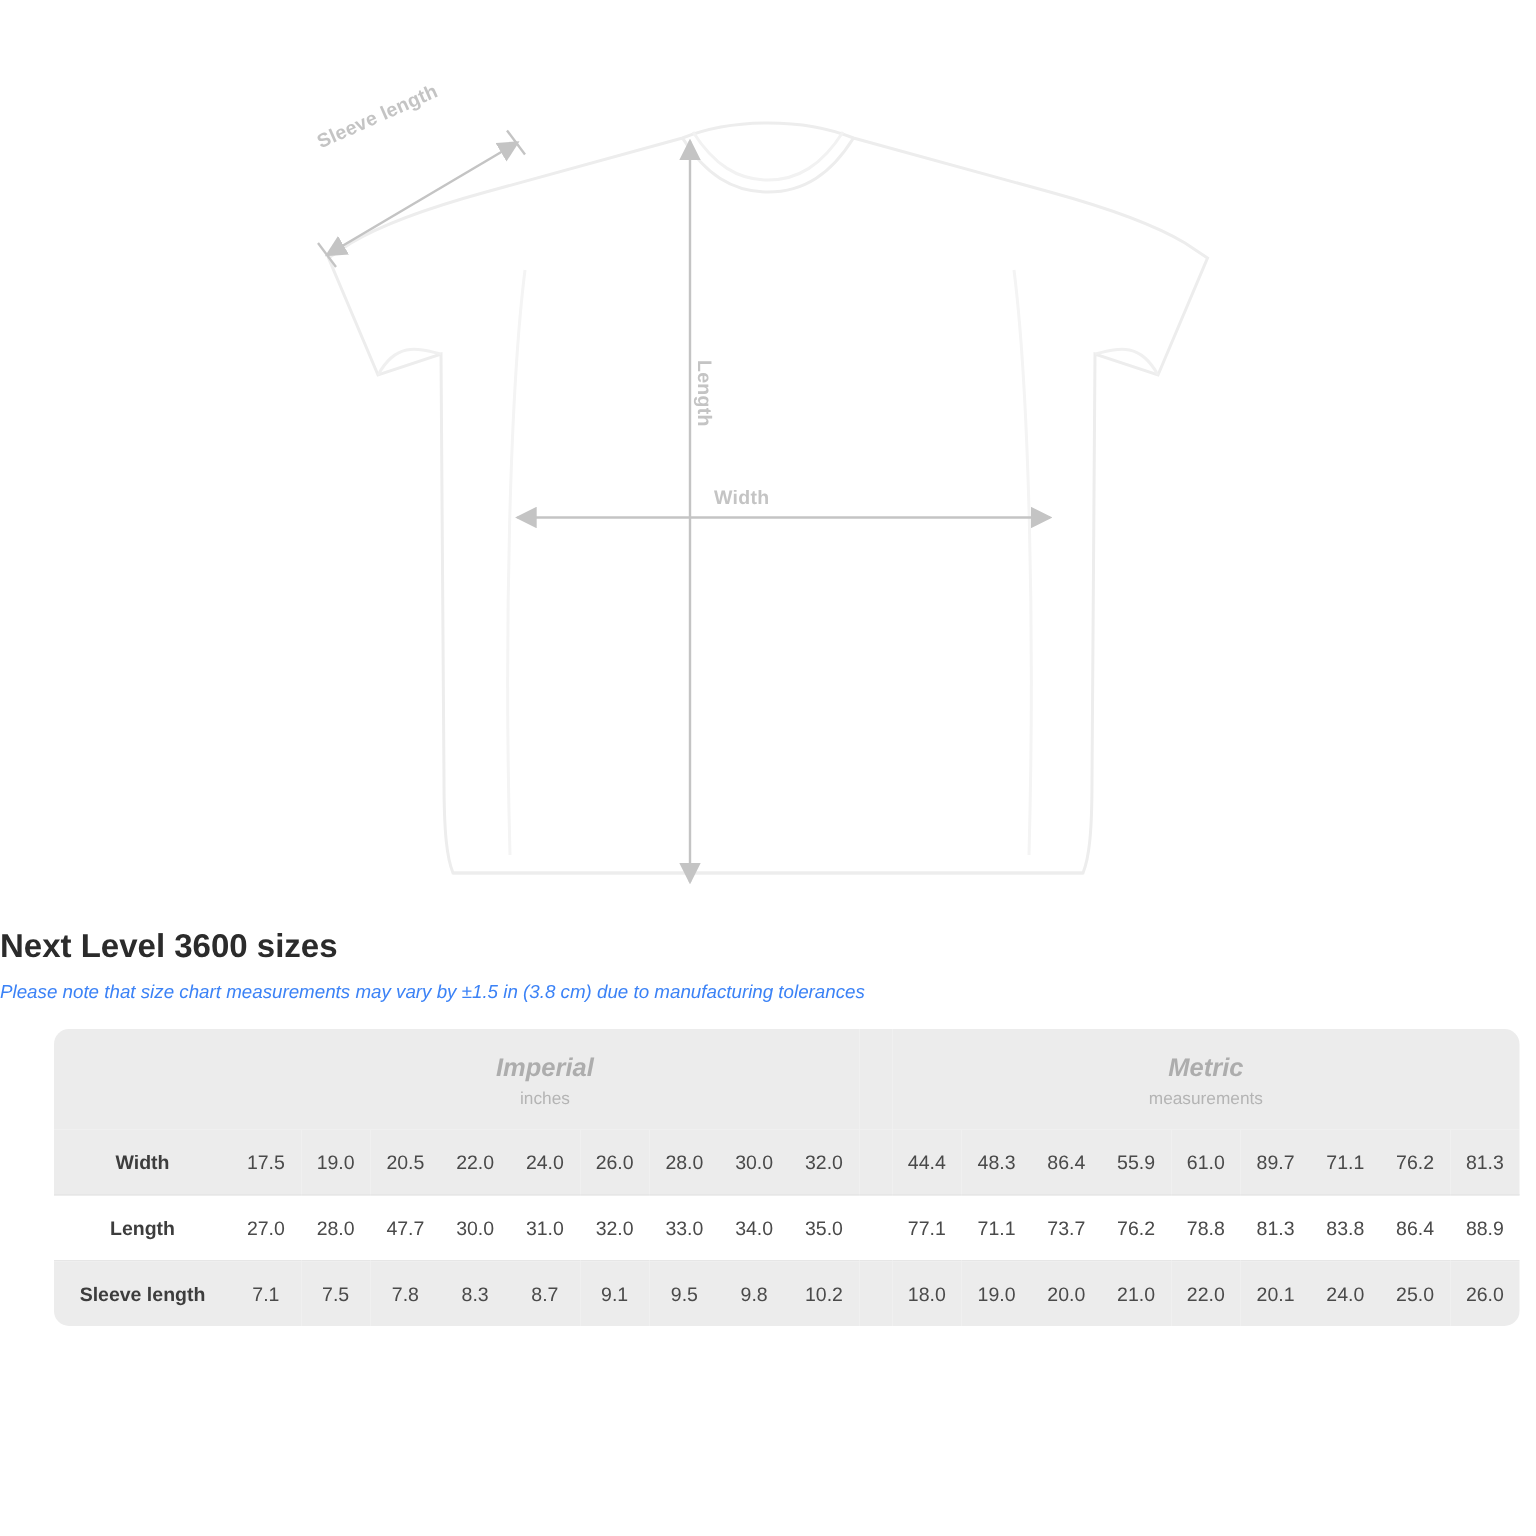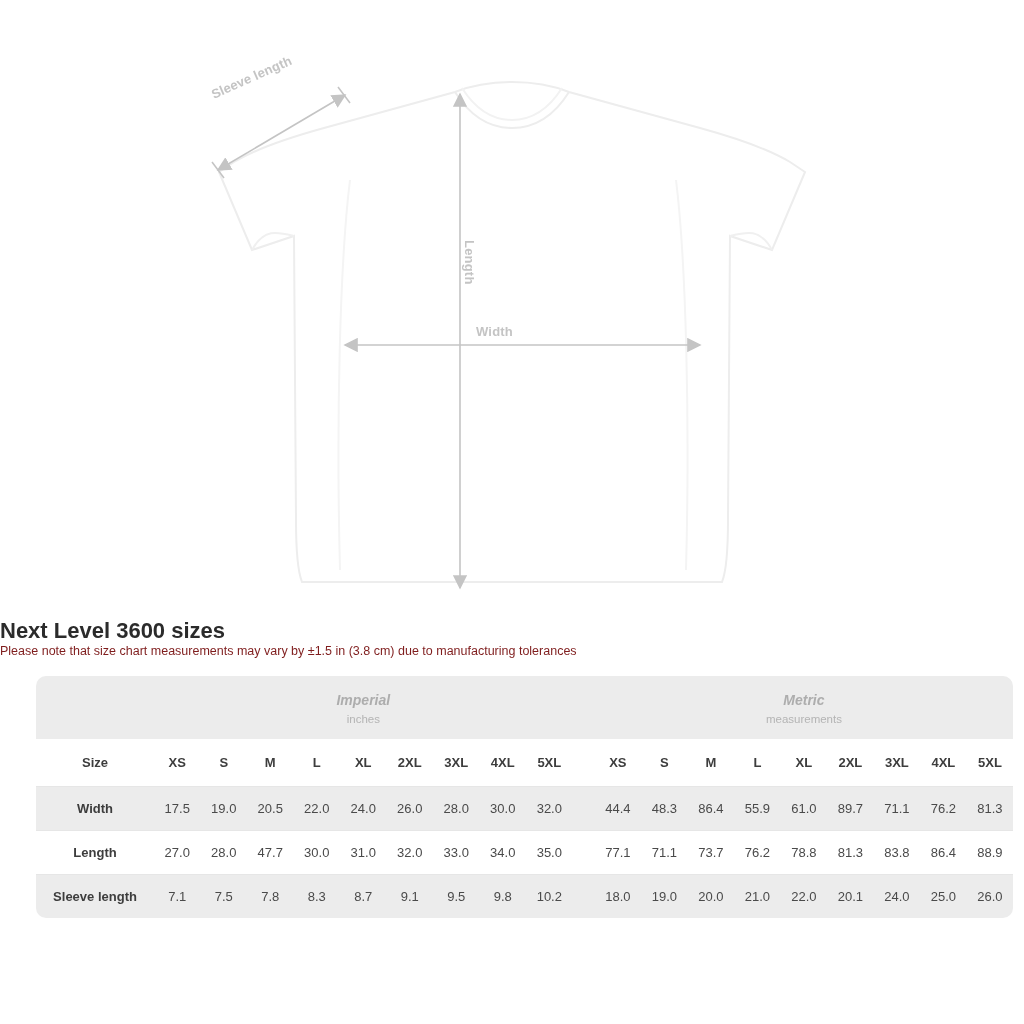--- a/index.html
+++ b/index.html
@@ -58,21 +58,23 @@
     margin-top: 8px;
   }
   #chart-title {
     font-size: 22px;
     font-weight: bold;
     color: #2b2b2b;
     margin: 0;
   }
   #chart-note {
     font-size: 12.5px;
-    color: #7f1d1d;
+    font-style: italic;
+    color: #3b82f6;
+    margin-top: 10px;
   }
 
   
   #table-wrap {
     margin: 18px 36px 0 36px;
   }
   table {
     border-collapse: separate;
     border-spacing: 0;
     width: 952px;
@@ -85,21 +87,21 @@
   }
   thead tr.unit-row th:first-child {
     border-top-left-radius: 10px;
     border-bottom-left-radius: 0;
   }
   thead tr.unit-row th:last-child {
     border-top-right-radius: 10px;
     margin-top: 12px;
   }
   .unit-system {
-    font-size: 14px;
+    font-size: 17px;
     font-style: italic;
     font-weight: bold;
     color: #adadad;
     display: block;
   }
   .unit-sub {
     font-size: 11.5px;
     color: #b4b4b4;
     display: block;
     margin-top: 5px;
@@ -255,42 +257,20 @@
         <th></th>
         <th colspan="9">
           <span class="unit-system">Imperial</span>
           <span class="unit-sub">inches</span>
         </th>
         <th class="spacer-col"></th>
         <th colspan="9">
           <span class="unit-system">Metric</span>
           <span class="unit-sub">measurements</span>
         </th>
-      </tr>
-      <tr class="size-row">
-        <th class="rowhead">Size</th>
-        <th>XS</th>
-        <th>S</th>
-        <th>M</th>
-        <th>L</th>
-        <th>XL</th>
-        <th>2XL</th>
-        <th>3XL</th>
-        <th>4XL</th>
-        <th>5XL</th>
-        <th></th>
-        <th>XS</th>
-        <th>S</th>
-        <th>M</th>
-        <th>L</th>
-        <th>XL</th>
-        <th>2XL</th>
-        <th>3XL</th>
-        <th>4XL</th>
-        <th>5XL</th>
       </tr>
     </thead>
     <tbody>
 
       <tr class="shaded">
         <td class="rowhead">Width</td>
         <td>17.5</td>
         <td>19.0</td>
         <td>20.5</td>
         <td>22.0</td>

